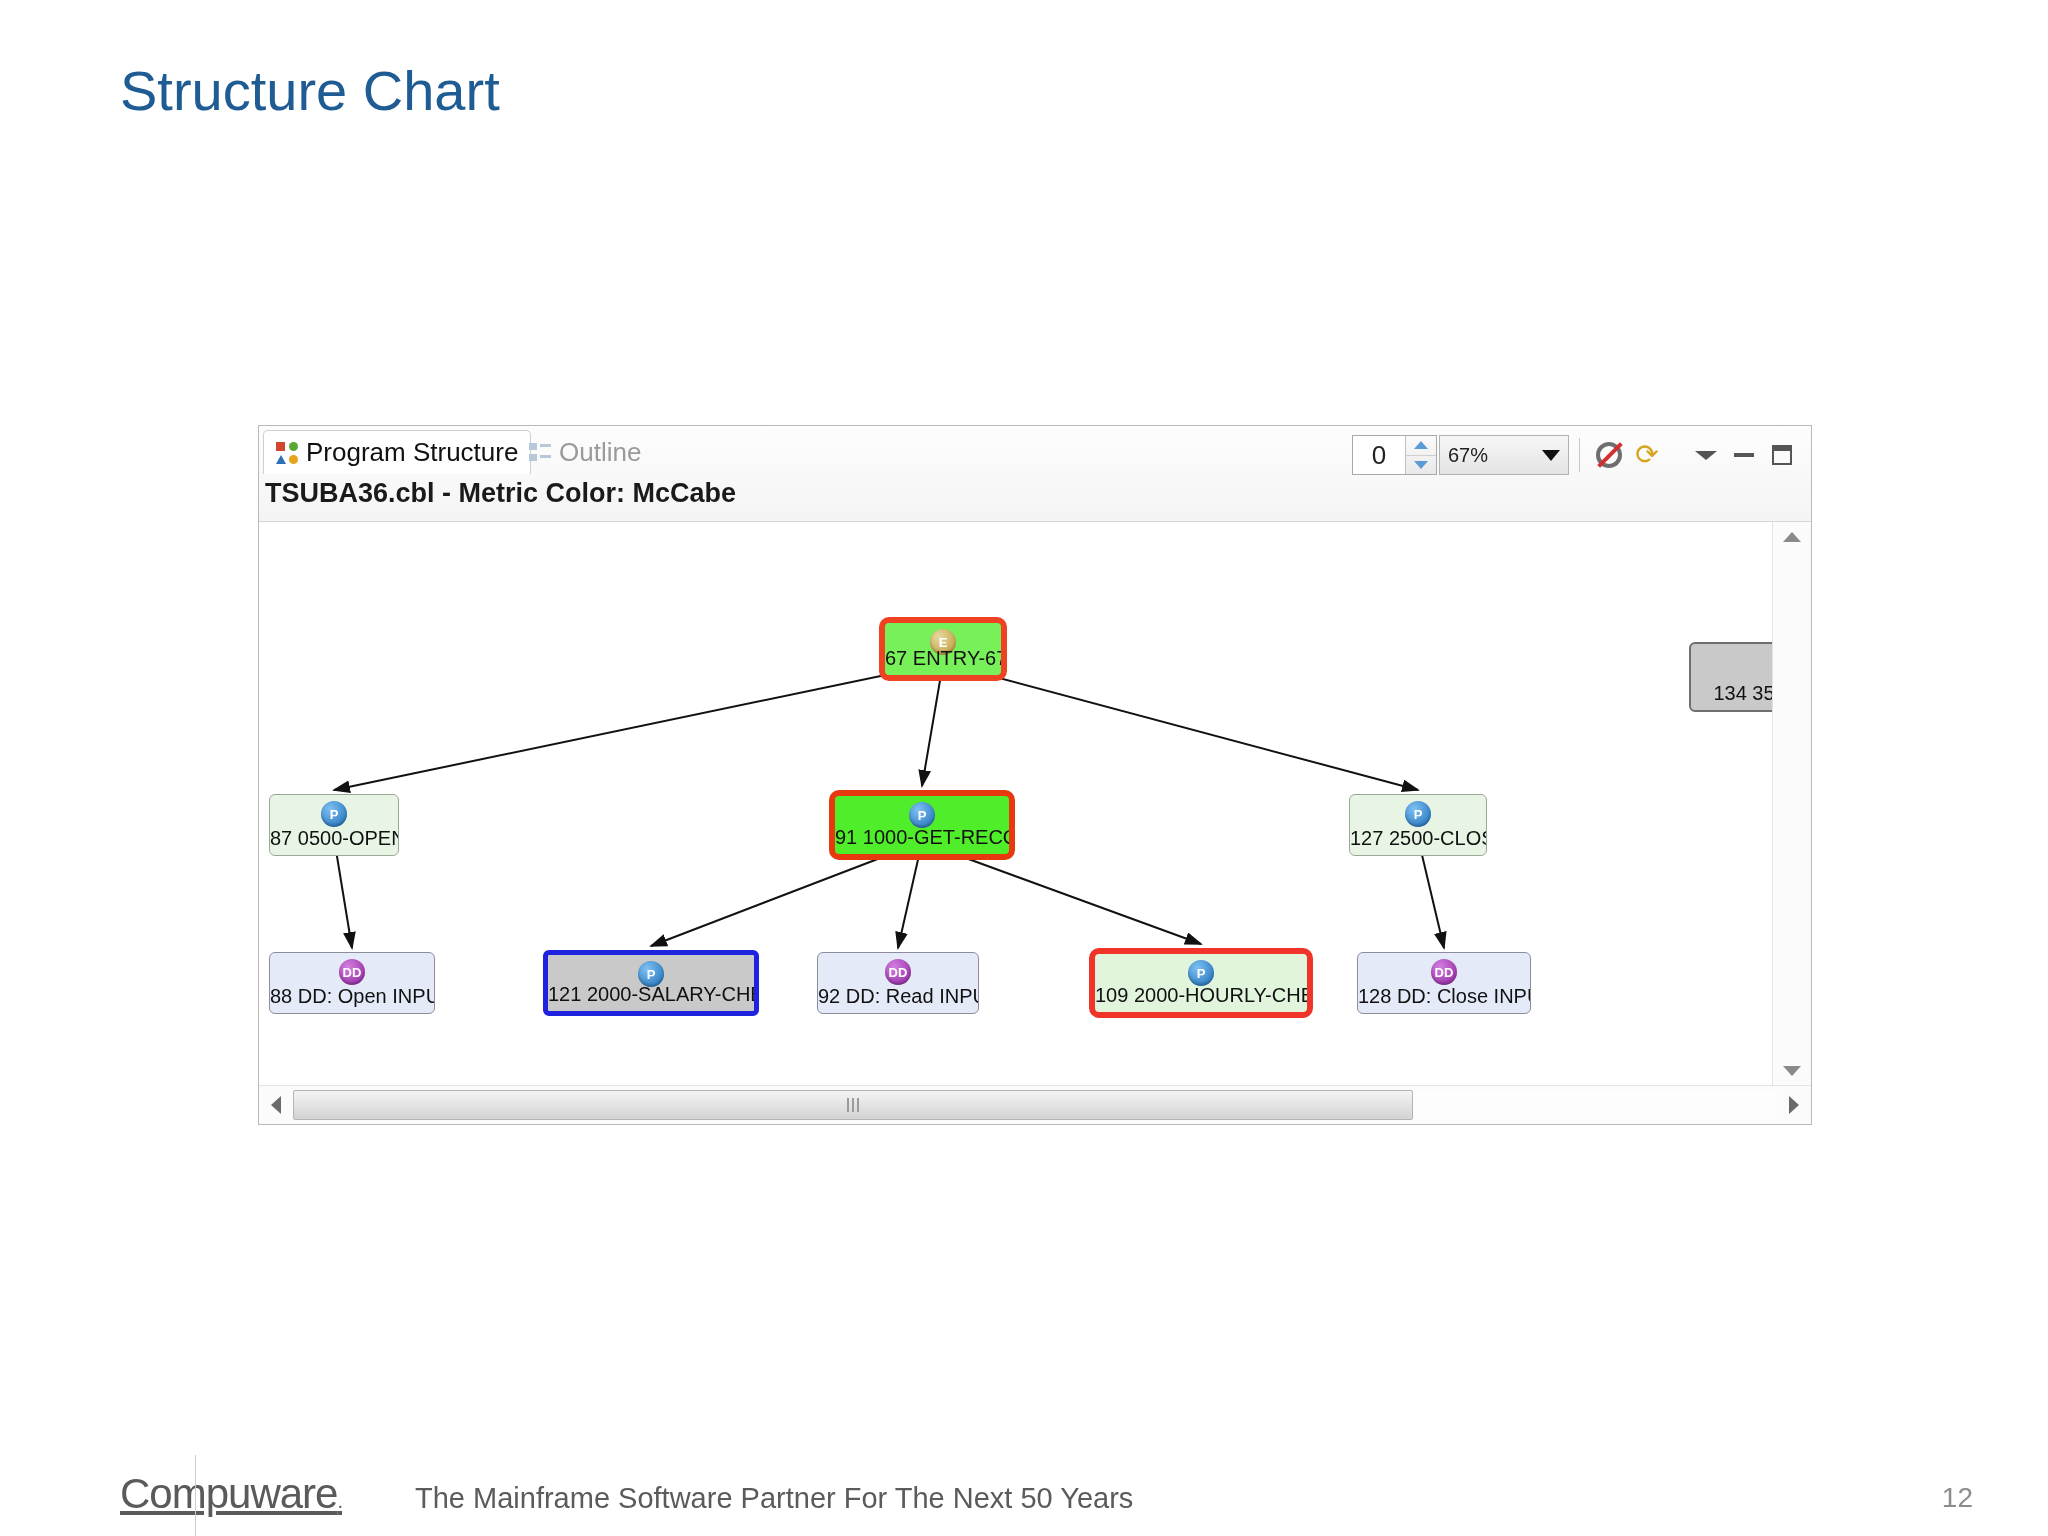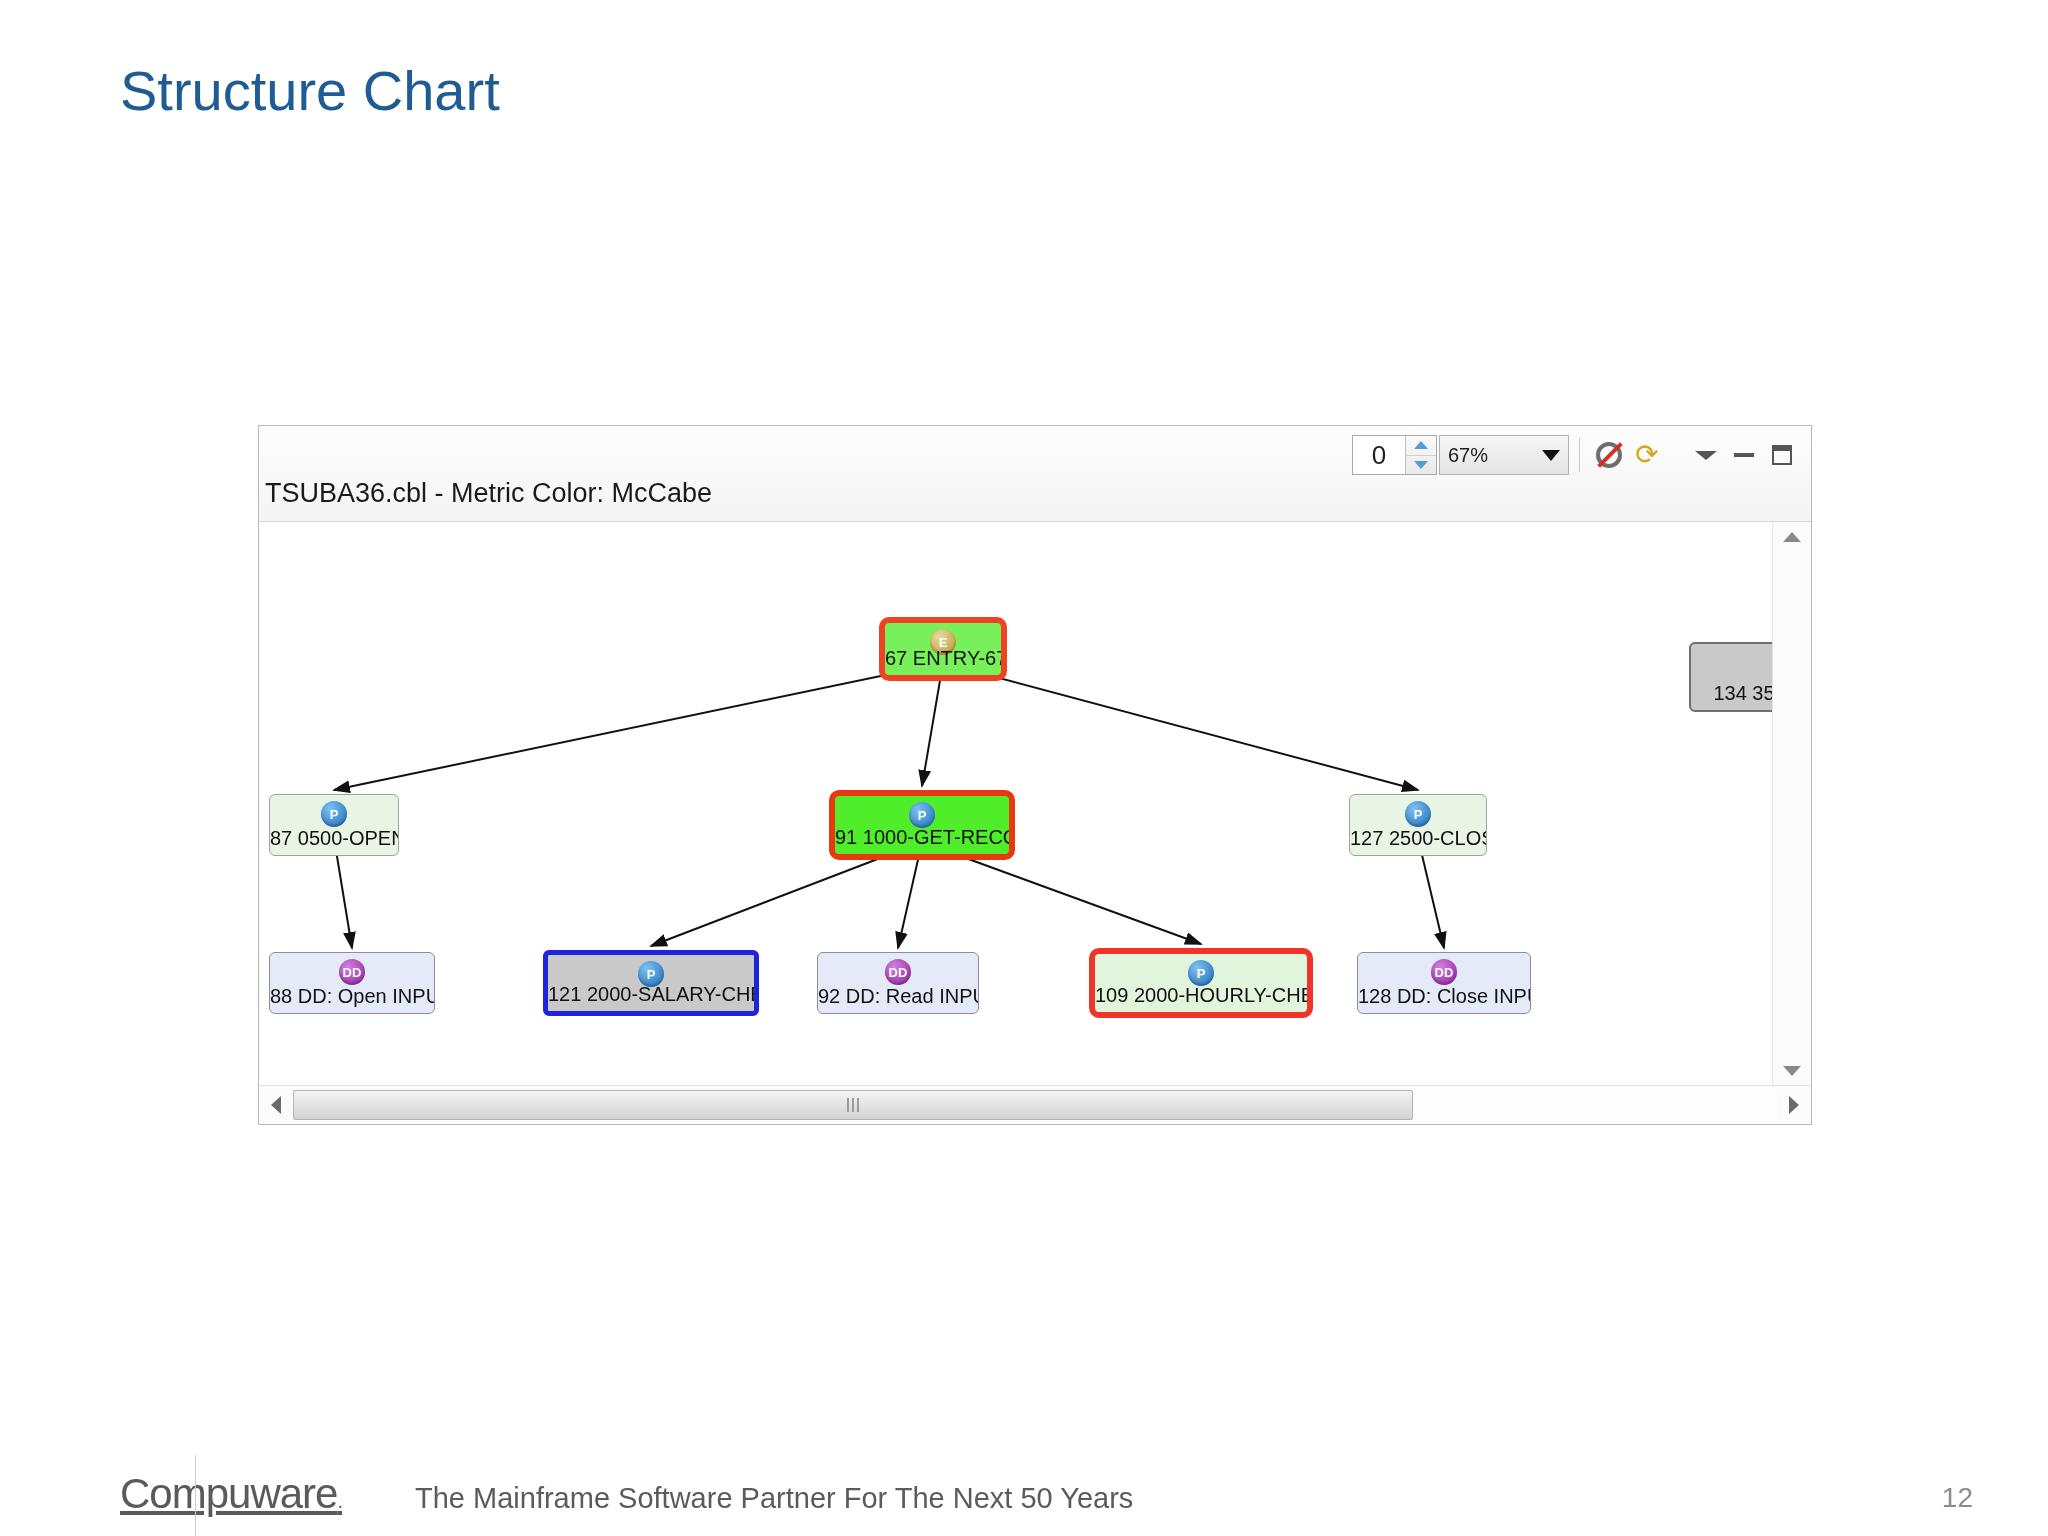--- a/index.html
+++ b/index.html
@@ -54,21 +54,21 @@
   .ps-icon .ci2{right:0;bottom:0;background:#e8a41e;border-radius:50%;}
   .ol-icon{position:relative;width:22px;height:20px;flex:0 0 22px;}
   .ol-icon b{position:absolute;display:block;background:#b8c8da;}
   .ol-icon .b1{left:0;top:1px;width:8px;height:7px;}
   .ol-icon .b2{left:11px;top:2px;width:11px;height:3px;}
   .ol-icon .b3{left:0;top:12px;width:8px;height:7px;}
   .ol-icon .b4{left:11px;top:13px;width:11px;height:3px;}
 
   .subtitle{
     position:absolute;left:6px;top:52px;
-    font-size:27px;color:#1a1a1a;white-space:nowrap;
+    font-size:27px;color:#1a1a1a;white-space:nowrap;font-weight:bold;
   }
   .header-rule{
     position:absolute;left:0;right:0;top:95px;height:1px;background:#d6d6d6;
   }
   
   .toolbar{
     position:absolute;right:10px;top:6px;
     display:flex;align-items:center;gap:0px;height:46px;
   }
   .spin-wrap{
@@ -170,20 +170,40 @@
 </style>
 </head>
 <body>
 
 <div class="slide-title">Structure Chart</div>
 
 <div class="view-panel">
 
   <div class="view-header">
 
+    <div class="tabrow">
+      <div class="tab active">
+        <span class="ps-icon">
+          <i class="sq"></i>
+            <i class="ci"></i>
+            <i class="tr"></i>
+            <i class="ci2"></i>
+        </span>
+        <span class="tab-label">Program Structure</span>
+      </div>
+      <div class="tab inactive">
+        <span class="ol-icon">
+          <b class="b1"></b>
+            <b class="b2"></b>
+            <b class="b3"></b>
+            <b class="b4"></b>
+        </span>
+        <span class="tab-label">Outline</span>
+      </div>
+    </div>
 
     <div class="subtitle">TSUBA36.cbl - Metric Color: McCabe</div>
 
     <div class="toolbar">
       <div class="spin-wrap">
         <div class="spin-value">0</div>
         <div class="spin-btns">
           <span>
               <i class="arw-up"></i>
             </span>

